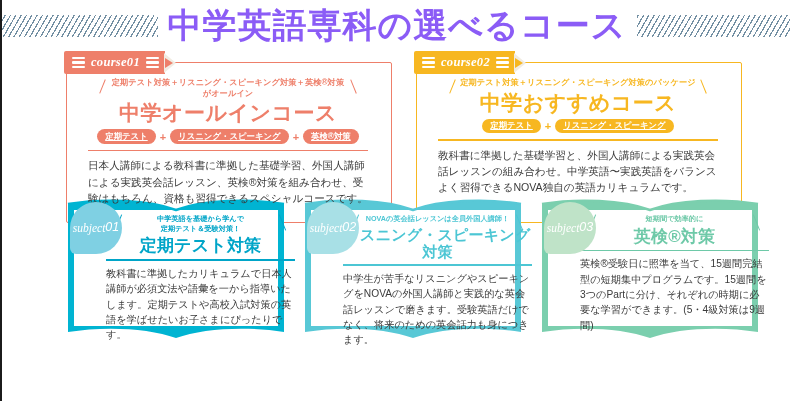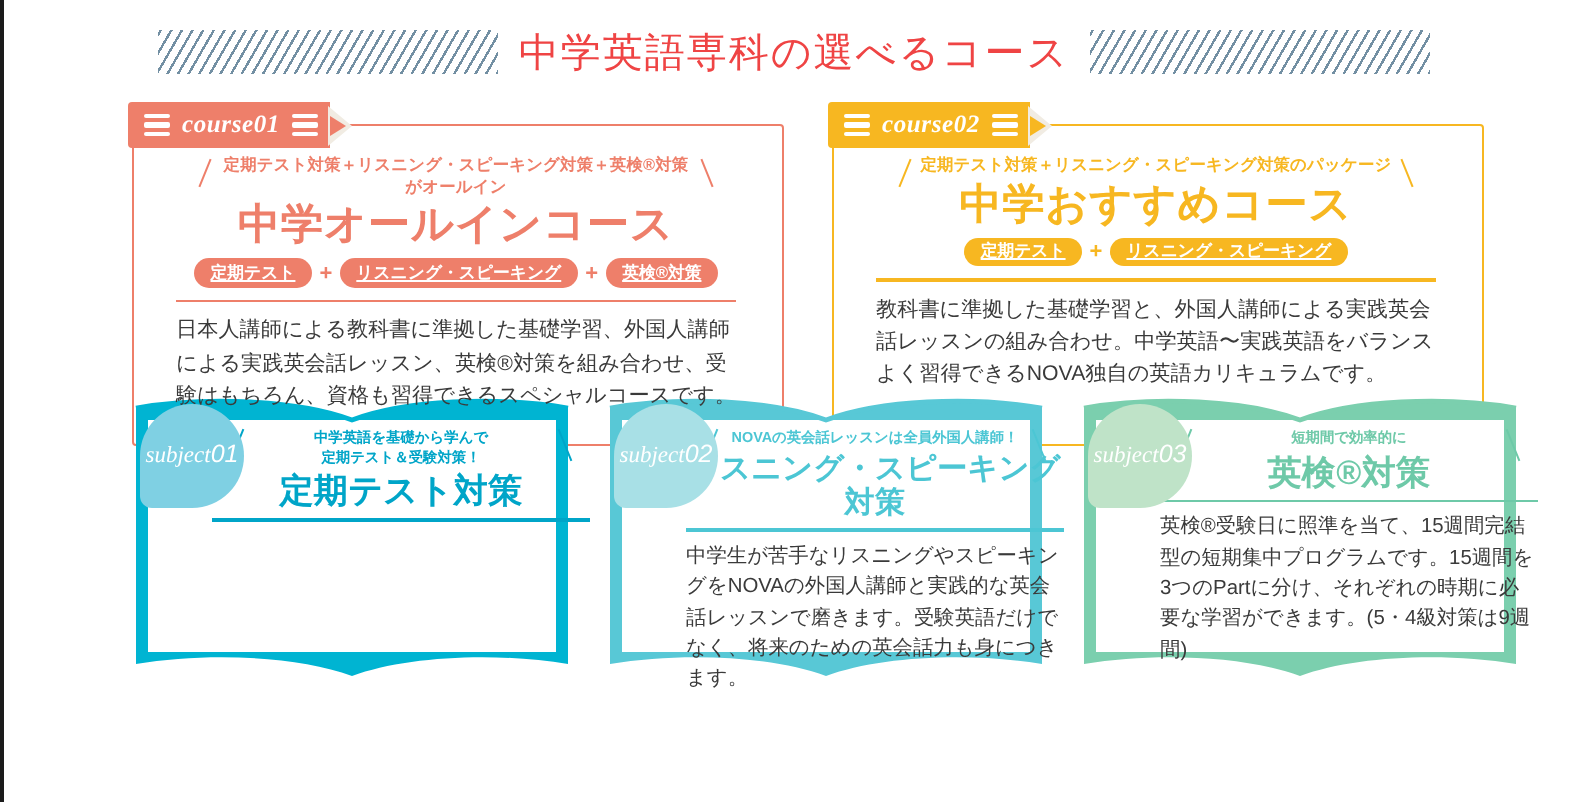--- a/index.html
+++ b/index.html
@@ -36,25 +36,25 @@
       -60deg,
       #5a7c93 0px, #5a7c93 1.2px,
       rgba(255,255,255,0) 1.2px, rgba(255,255,255,0) 4.6px
     );
     opacity: 0.85;
   }
   .hatch-left  { width: 170px; }
   .hatch-right { width: 170px; }
   .page-title {
     font-family: "Liberation Serif", "DejaVu Serif", serif;
-    font-size: 20px;
-    color: #ef4444;
+    font-size: 34px;
+    color: #8b5cf6;
     letter-spacing: 1px;
     white-space: nowrap;
-    font-weight: 400;
+    font-weight: 700;
   }
 
   
   .course-row {
     position: absolute;
     left: 62px;
     top: 48px;
     width: 700px;
     display: flex;
     gap: 22px;
@@ -407,20 +407,21 @@
       <span class="bl">subject</span>
       <span class="bn">01</span>
     </div>
     <div class="subject-inner">
       <div class="subject-kicker">
         <div>中学英語を基礎から学んで</div>
         <div>定期テスト＆受験対策！</div>
       </div>
       <div class="subject-title">定期テスト対策</div>
       <div class="subject-rule"></div>
+      <div class="subject-body">教科書に準拠したカリキュラムで日本人講師が必須文法や語彙を一から指導いたします。定期テストや高校入試対策の英語を学ばせたいお子さまにぴったりです。</div>
     </div>
   </div>
 
   <div class="subject-card" style="--c:#4cc6d4; --badge:#a8e0e6">
     <div class="book">
       <svg width="225" height="150" viewBox="0 0 225 150" xmlns="http://www.w3.org/2000/svg">
         <path d="M4 8 C40 2, 85 4, 112 14 C139 4, 184 2, 220 8 L220 136 C184 130, 139 132, 112 142 C85 132, 40 130, 4 136 Z" fill="#58c8d6"></path>
         <path d="M10 14 L214 14 L214 130 L10 130 Z" fill="#ffffff"></path>
         <path d="M4 8 C40 2, 85 4, 112 14 C139 4, 184 2, 220 8" fill="none" stroke="#58c8d6" stroke-width="2.4"></path>
       </svg>

